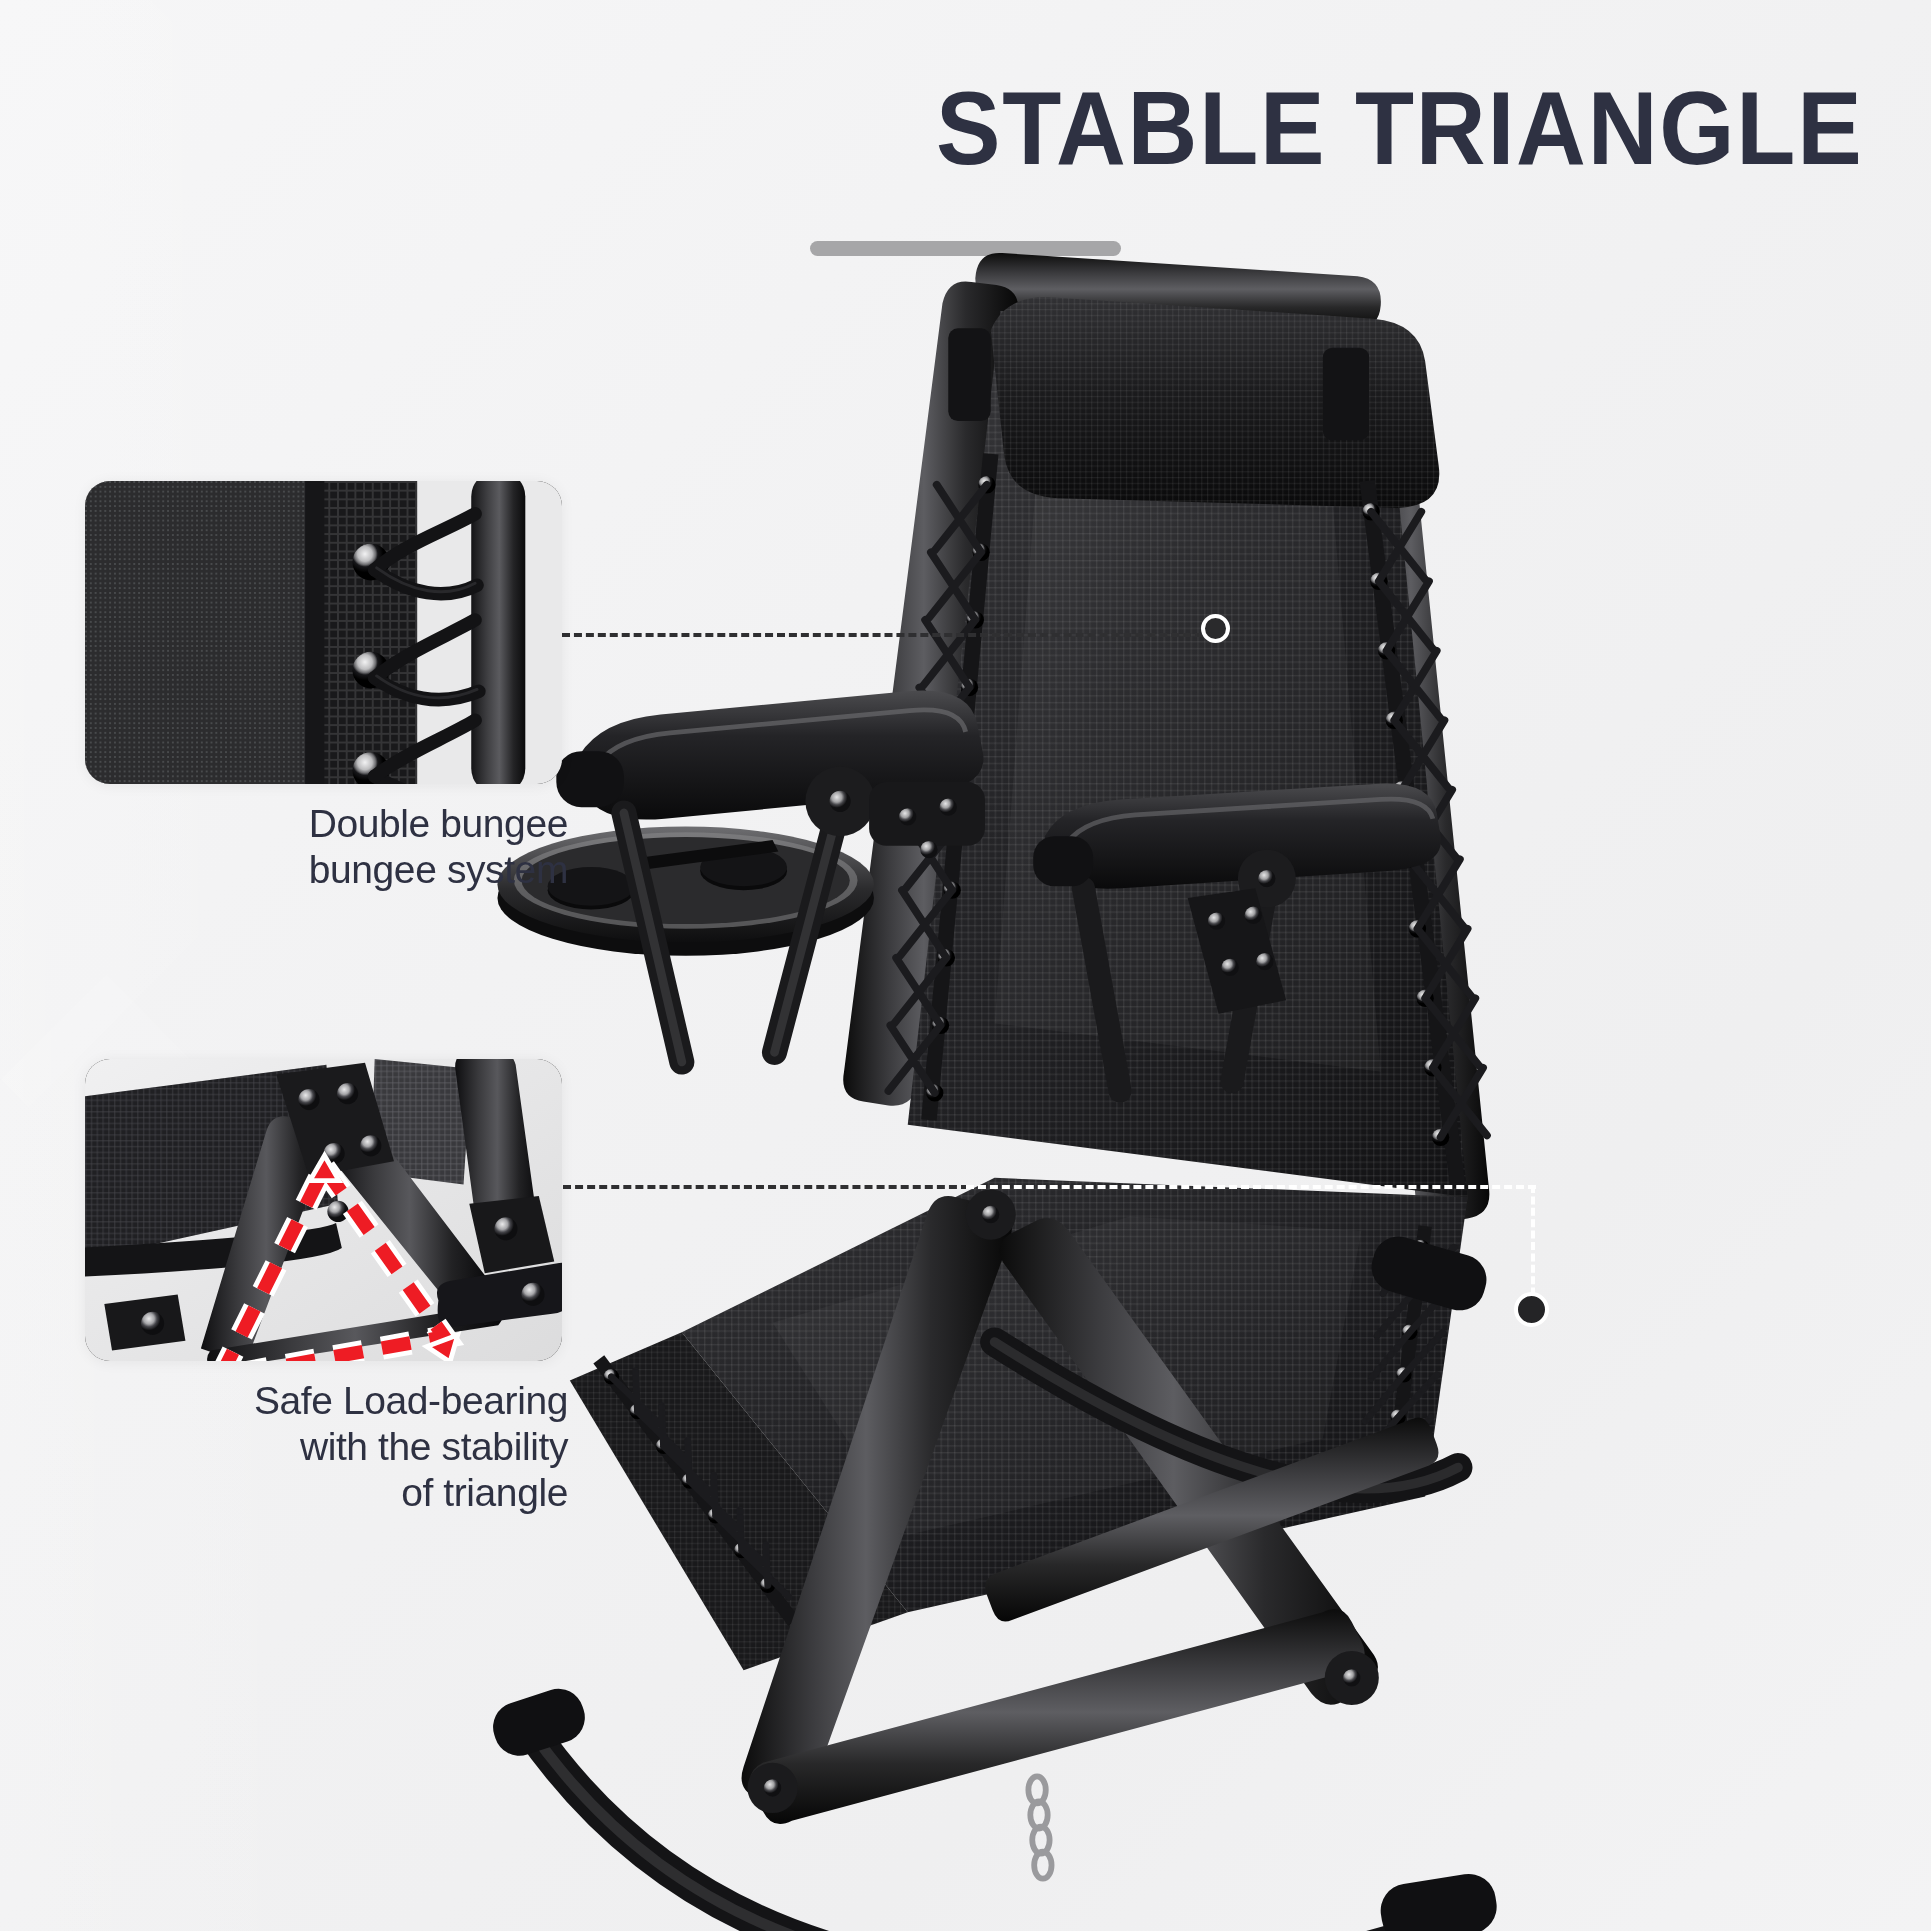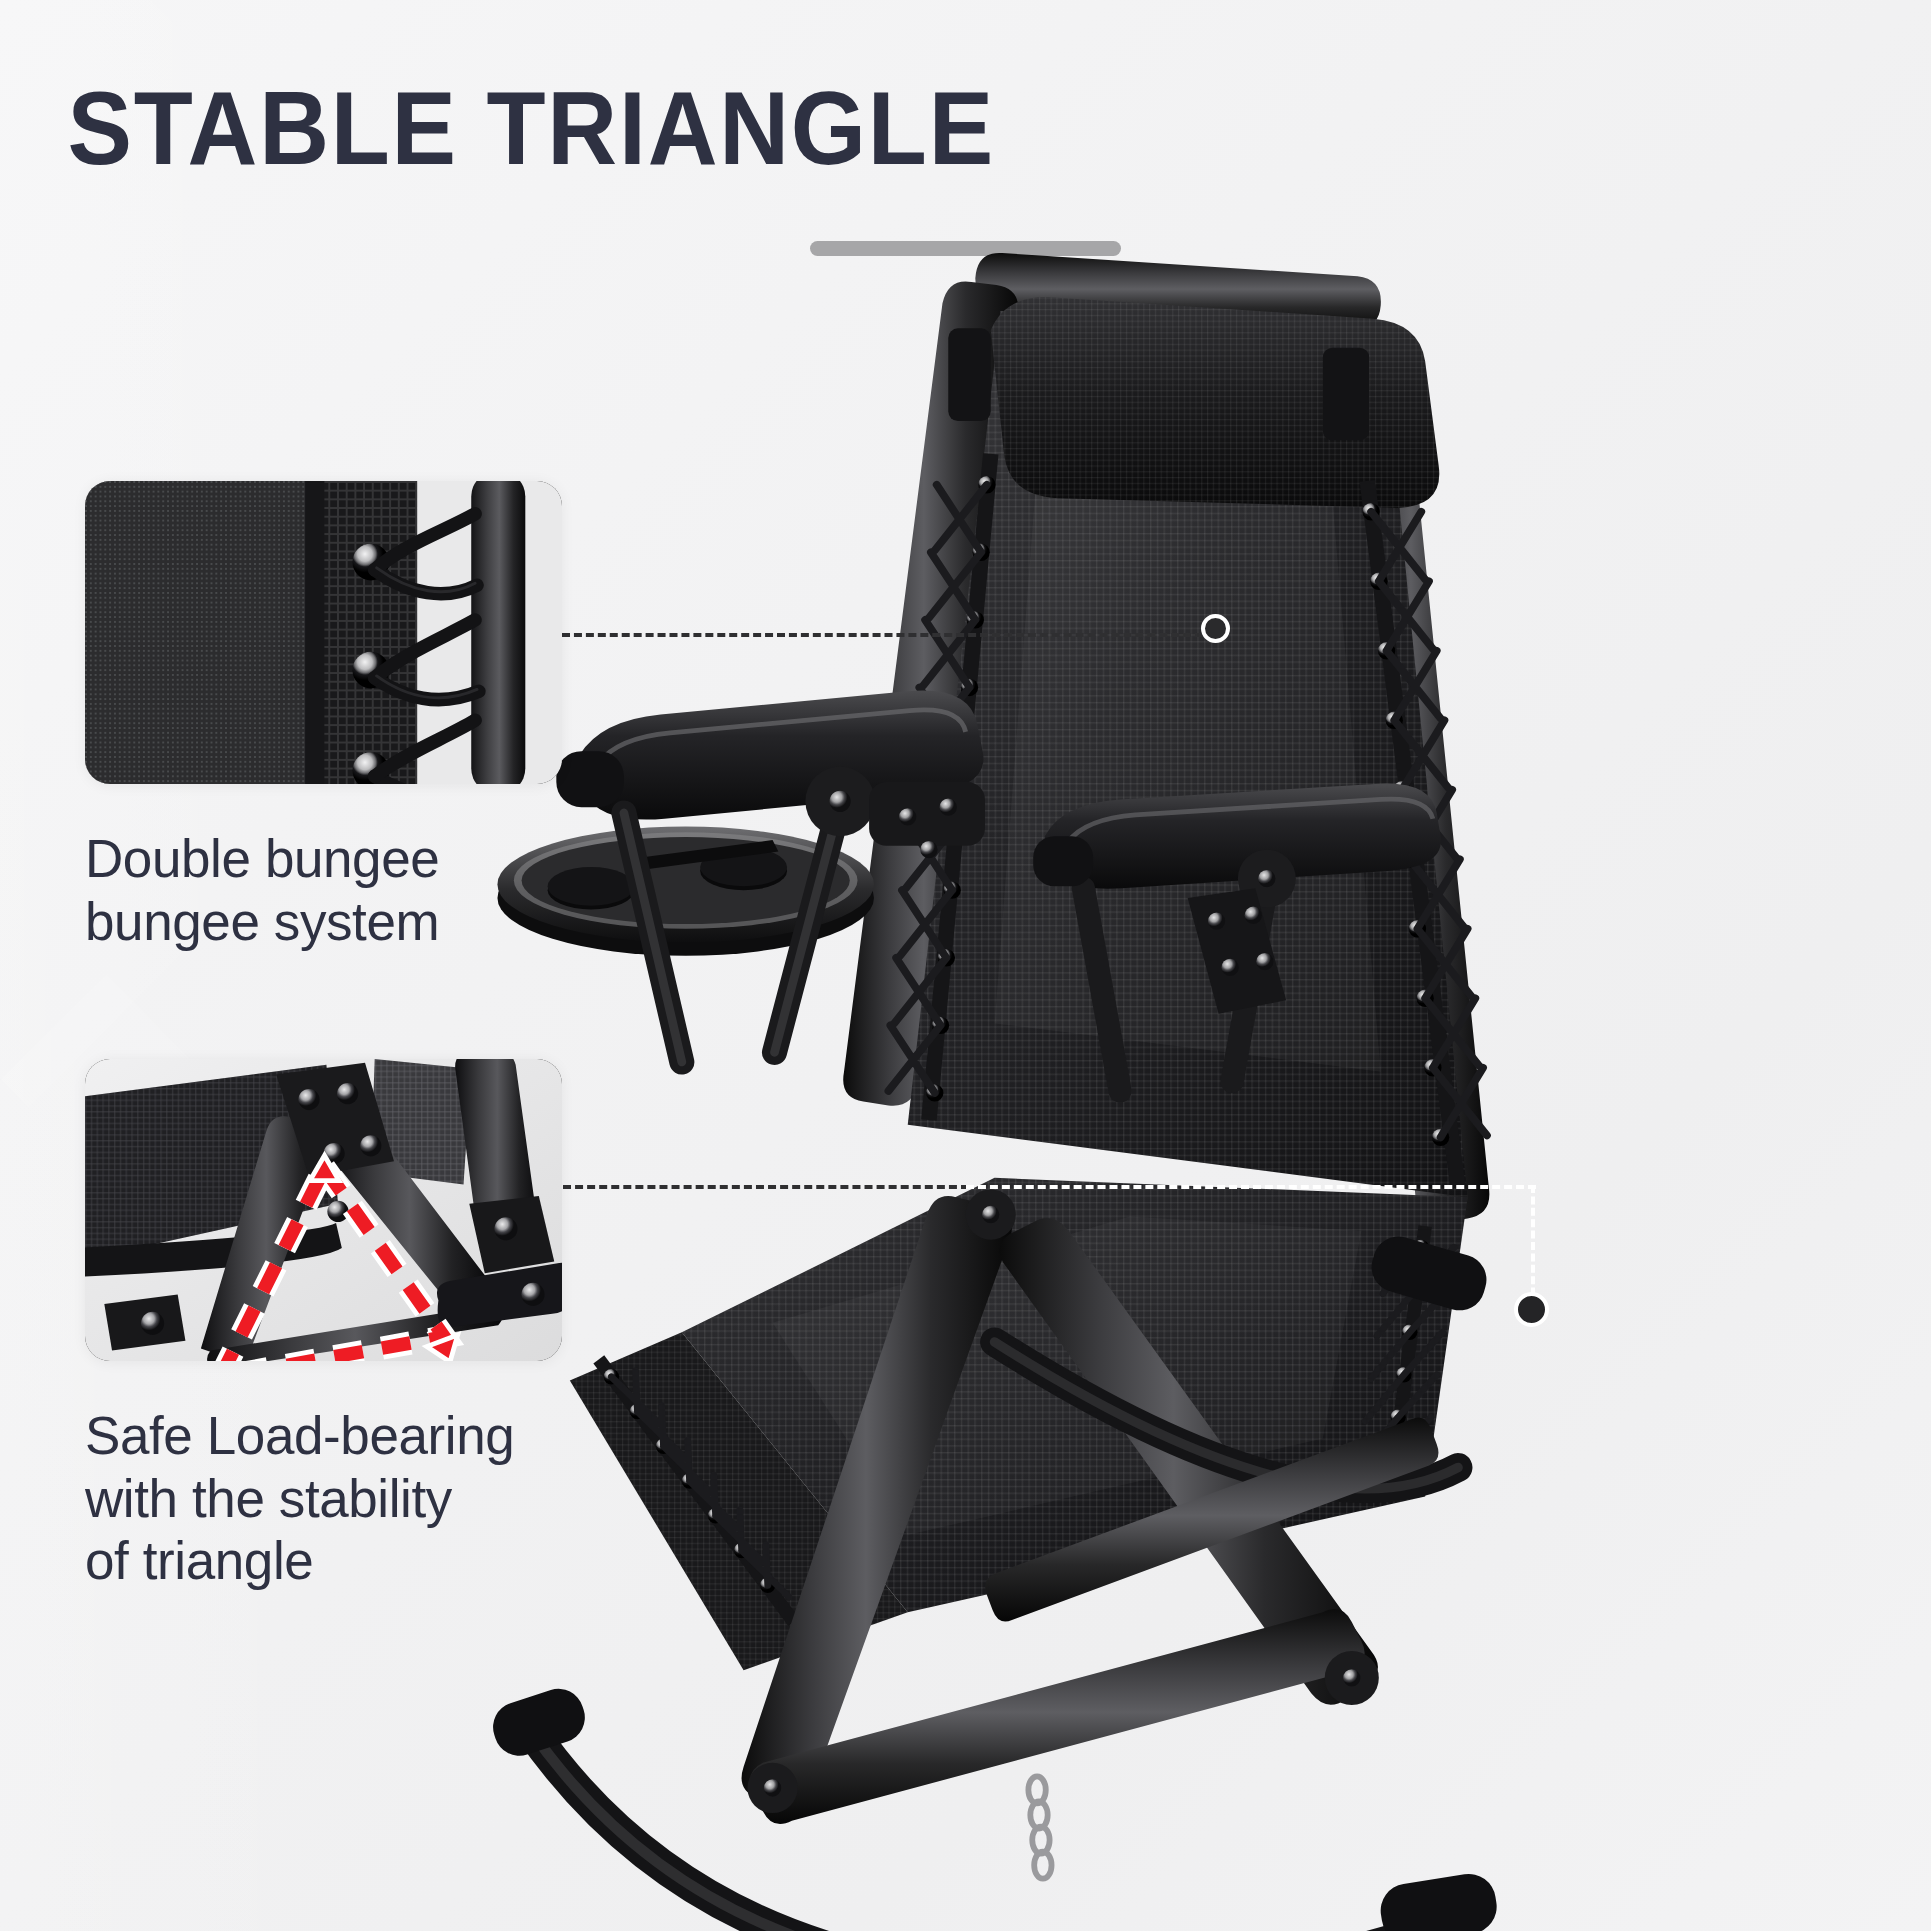--- a/index.html
+++ b/index.html
@@ -29,21 +29,21 @@
     background: linear-gradient(135deg, rgba(255,255,255,.85), rgba(255,255,255,0) 70%);
   }
   .sheen.tl { left: -406px; top: 58px;  width: 869px; height: 869px; transform: rotate(-45deg); opacity: .55; }
   .sheen.bl { left: -290px; top: 1139px; width: 792px; height: 792px; transform: rotate(-45deg); opacity: .45; }
 
   
   #header {
     position: absolute;
     left: 0; top: 75px;
     width: 1931px;
-    text-align: left;
+    text-align: right;
   }
   #title {
     font-family: "Liberation Sans", sans-serif;
     font-weight: 700;
     font-size: 104px;
     line-height: 1.02;
     letter-spacing: 1.9px;
     color: #2e3142;
     transform: scaleX(.93);
     transform-origin: 50% 50%;
@@ -68,25 +68,25 @@
     background: #1a1a1a;
     box-shadow: 0 1.9px 13.5px rgba(0,0,0,.06);
   }
   .card.c1 { height: 303px; }
   .card.c2 { height: 302px; }
 
   .card-photo { position: absolute; inset: 0; overflow: hidden; }
 
   .caption {
     width: 483px;
-    margin-top: 44px;
-    text-align: left;
+    margin-top: 17px;
+    text-align: right;
     font-family: "Liberation Sans", sans-serif;
     font-weight: 300;
-    font-size: 53px;
+    font-size: 39px;
     line-height: 1.18;
     letter-spacing: -0.4px;
     color: #2e3142;
   }
   .caption .ln { display: block; }
 
   
   .leader { position: absolute; }
   .dash-h {
     position: absolute;

